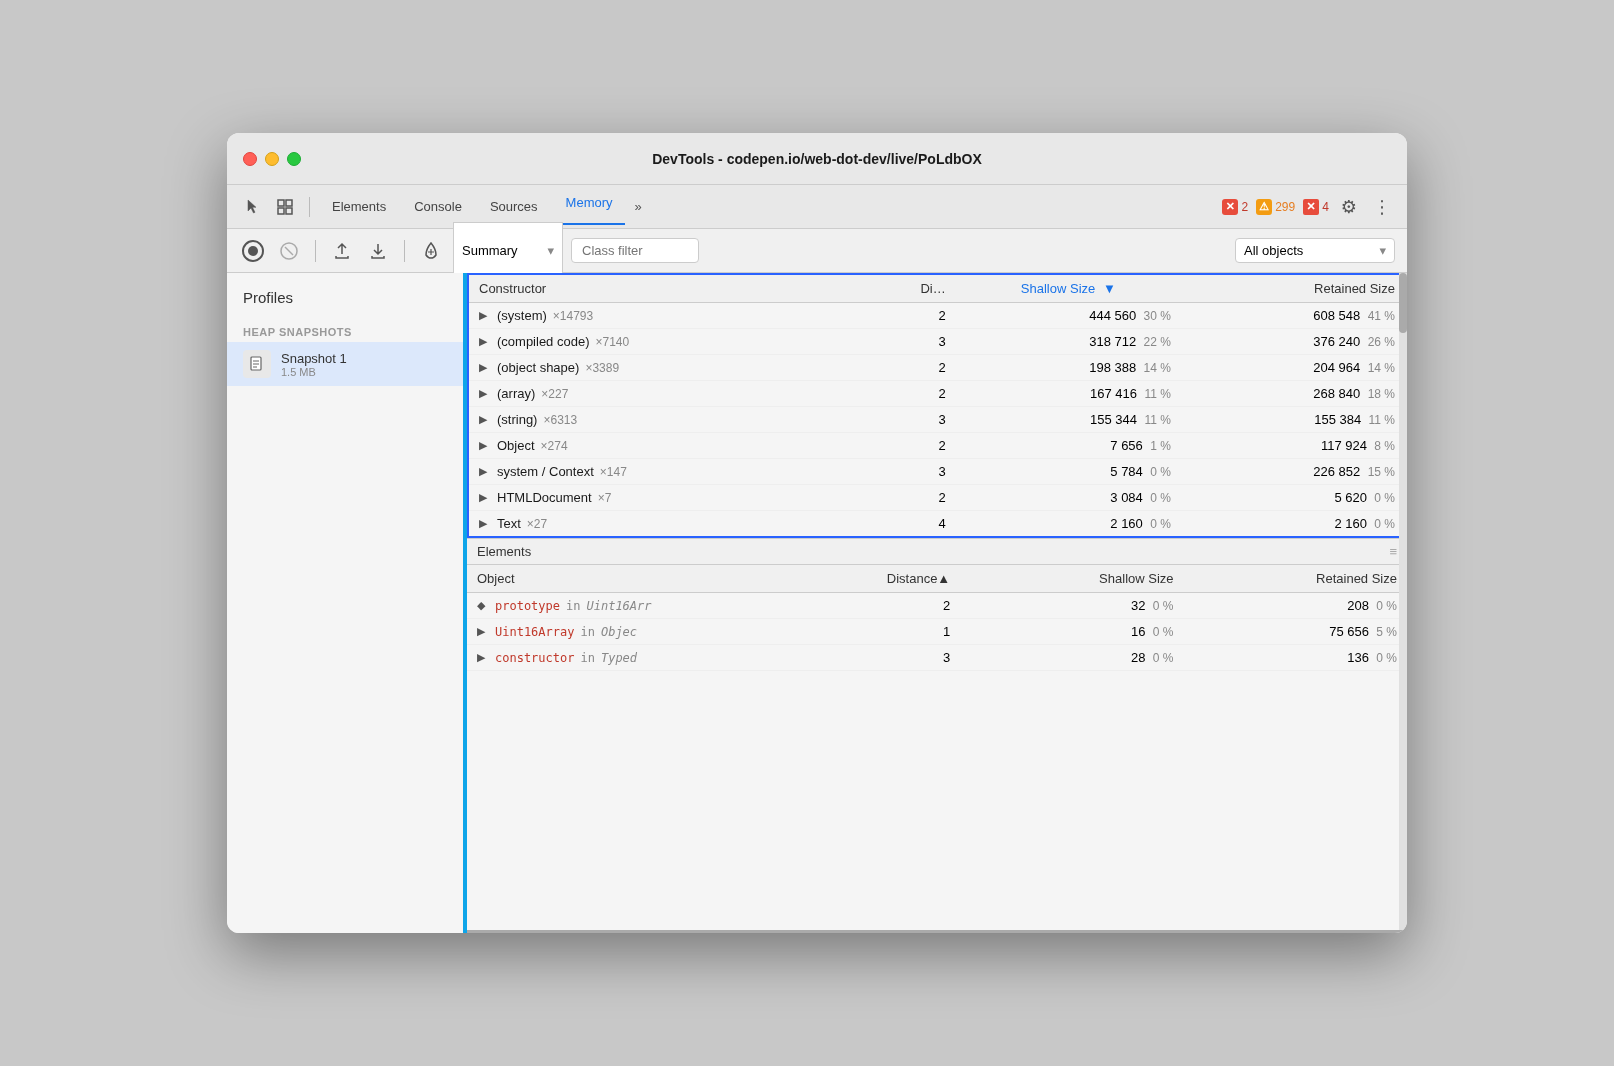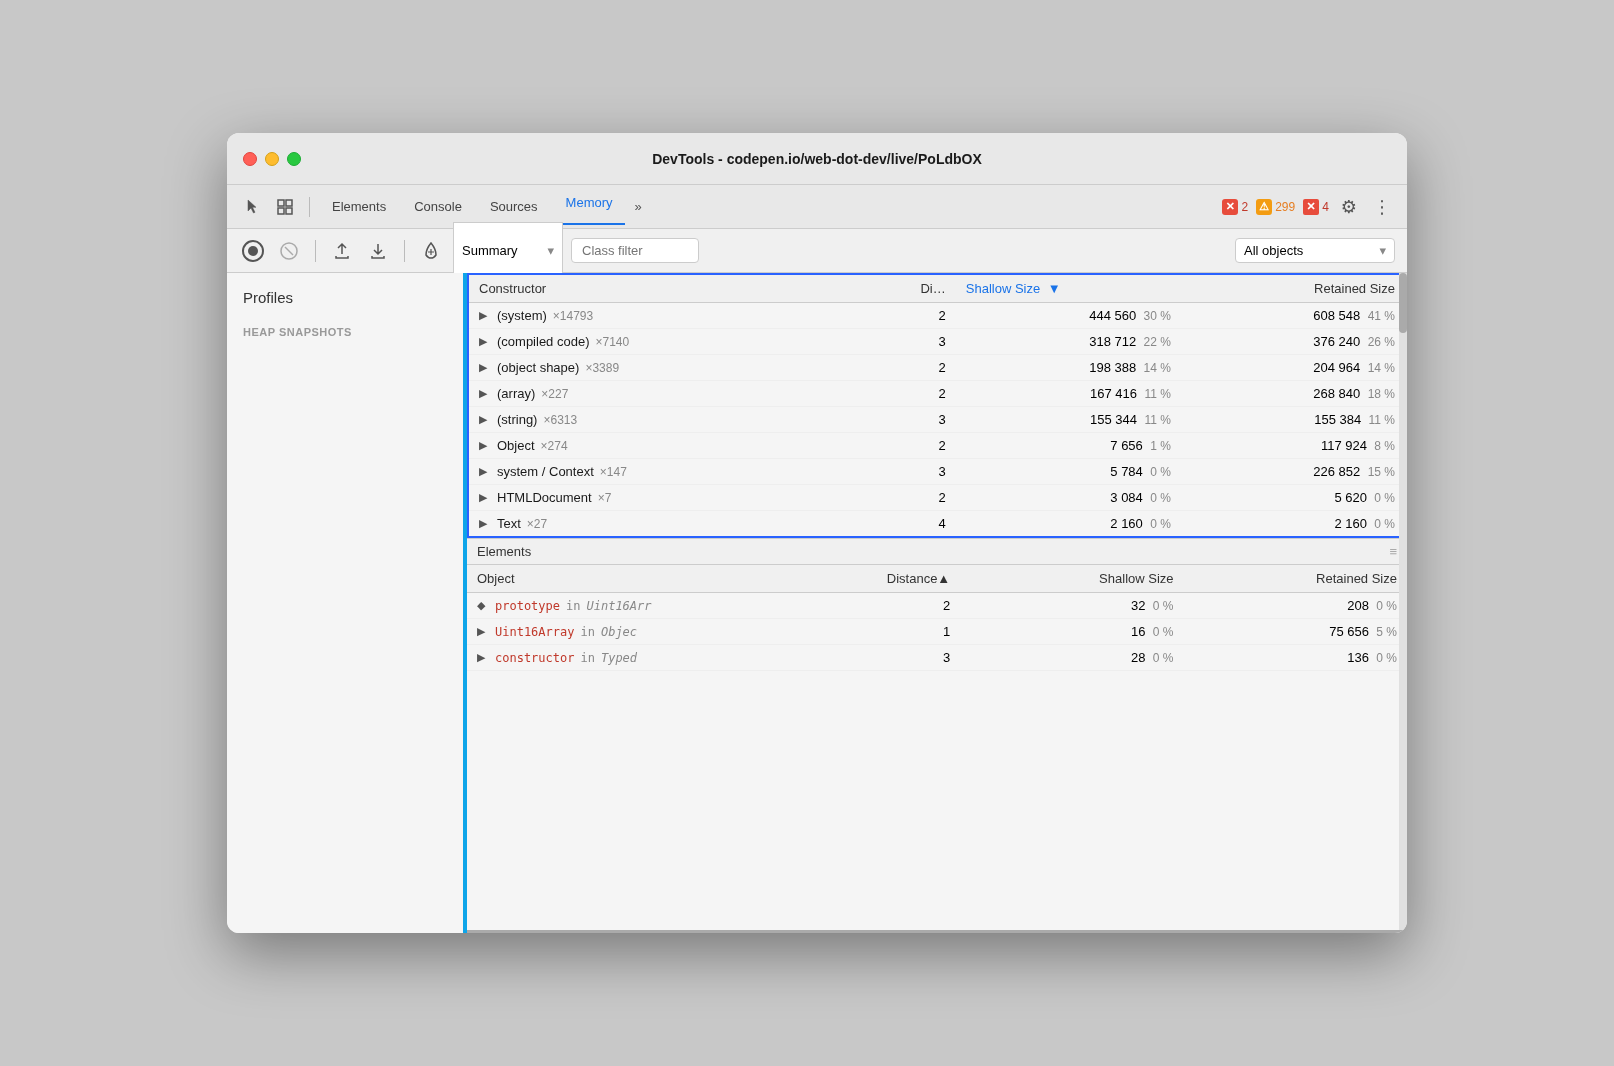--- a/index.html
+++ b/index.html
@@ -488,35 +488,49 @@
       <span>All objects</span>
       <span style="margin-left:auto;color:#888;">▾</span>
     </div>
   </div>
 
   <div class="main-content">
 
     <div class="sidebar">
       <div class="sidebar-title">Profiles</div>
       <div class="sidebar-section-label">HEAP SNAPSHOTS</div>
+      <div class="sidebar-item active">
+        <div class="snapshot-icon">
+          <svg width="16" height="16" viewBox="0 0 16 16">
+            <rect x="2" y="1" width="10" height="13" rx="1" stroke="#666" stroke-width="1.2" fill="#fff"></rect>
+            <line x1="4" y1="5" x2="10" y2="5" stroke="#666" stroke-width="1"></line>
+            <line x1="4" y1="8" x2="10" y2="8" stroke="#666" stroke-width="1"></line>
+            <line x1="4" y1="11" x2="8" y2="11" stroke="#666" stroke-width="1"></line>
+          </svg>
+        </div>
+        <div class="snapshot-info">
+          <span class="snapshot-name">Snapshot 1</span>
+          <span class="snapshot-size">1.5 MB</span>
+        </div>
+      </div>
     </div>
 
     <div class="data-area">
 
       <div class="upper-table" style="position:relative;">
         <table style="border: 2.5px solid rgb(41, 98, 255);">
           <thead>
             <tr>
               <th class="col-constructor">
                 <span>Constructor</span>
               </th>
               <th class="col-distance" style="text-align:right;">
                 <span>Di…</span>
               </th>
-              <th class="col-shallow sorted" style="text-align:left;">
+              <th class="col-shallow sorted" style="text-align:center;">
                 <span>Shallow Size</span>
                 <span class="sort-arrow">▼</span>
               </th>
               <th class="col-retained" style="text-align:right;">
                 <span>Retained Size</span>
               </th>
             </tr>
           </thead>
           <tbody id="heap-tbody">
           <tr>

